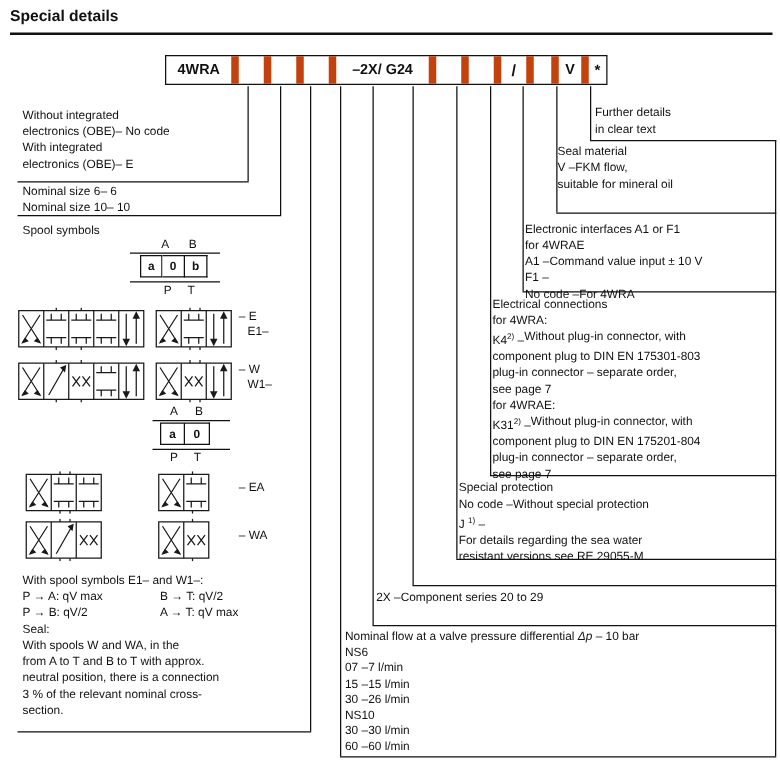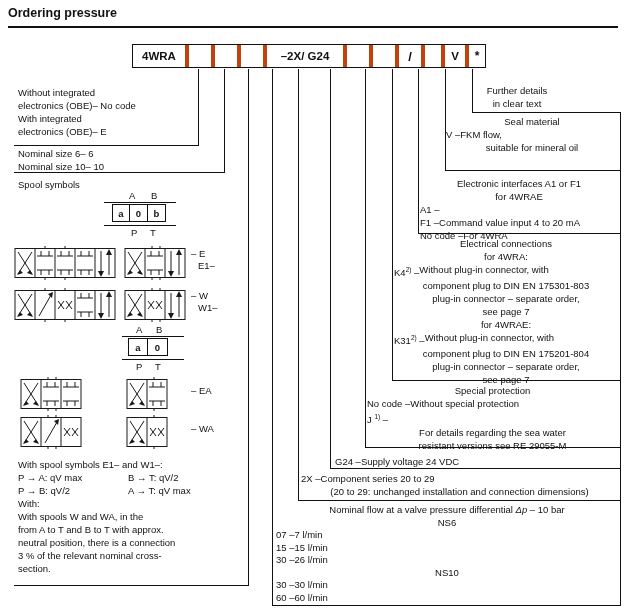--- a/index.html
+++ b/index.html
@@ -1,25 +1,25 @@
 <!DOCTYPE html>
 <html><head>
 <meta charset="utf-8">
 <style>
   html,body{margin:0;padding:0;background:#fff;}
   .page{position:relative;width:624px;height:613px;background:#fff;color:#111;
         font-family:"Liberation Sans",sans-serif;font-size:9.5px;overflow:hidden;}
   .abs{position:absolute;}
   .b{font-weight:normal;}
-  .tar{text-align:center;}
+  .tar{text-align:left;}
   .vl{position:absolute;width:1px;background:#111;}
   .hl{position:absolute;height:1px;background:#111;}
   .title{position:absolute;left:8px;top:6px;font-size:12.5px;font-weight:bold;}
   .coderow{position:absolute;left:132px;top:44px;display:inline-flex;border:1px solid #111;height:22px;}
-  .cc{border-left:4px solid #c2410c;display:flex;align-items:center;justify-content:center;
+  .cc{border-left:6px solid #c2410c;display:flex;align-items:center;justify-content:center;
       font-weight:bold;font-size:11.5px;box-sizing:border-box;}
   .cc:first-child{border-left:none;}
   .block{position:absolute;line-height:13px;}
   .row{display:flex;}
   sup{font-size:6.5px;}
   svg{position:absolute;}
   svg *{stroke:#1a1a1a;stroke-width:1;fill:none;}
   svg polygon{fill:#1a1a1a;stroke:none;}
   .pcell{border:1px solid #111;display:flex;align-items:center;justify-content:center;
          font-weight:bold;width:18px;height:18px;box-sizing:border-box;background:#fff;}
@@ -49,21 +49,21 @@
       <g id="sxx">
           <path d="M3 11L9 19M9 11L3 19M11 11L17 19M17 11L11 19"></path>
         </g>
       <g id="sd">
           <path d="M4 26L16 5"></path>
           <polygon points="13,4 18,2 17,8"></polygon>
         </g>
     </defs>
   </svg>
 
-  <div class="title">Ordering pressure</div>
+  <div class="title">Special details</div>
   <div class="hl" style="left:8px;top:26px;width:610px;height:2px;"></div>
 
   <div class="coderow">
     <div class="cc" style="width:52px">4WRA</div>
     <div class="cc" style="width:26px"></div>
     <div class="cc" style="width:26px"></div>
     <div class="cc" style="width:26px"></div>
     <div class="cc" style="width:80px">–2X/ G24</div>
     <div class="cc" style="width:26px"></div>
     <div class="cc" style="width:26px"></div>
@@ -218,21 +218,21 @@
   <div class="block" style="left:18px;top:458px;width:222px">
     <div>With spool symbols E1– and W1–:</div>
     <div style="display:flex">
         <span style="width:110px">P → A: qV max</span>
         <span>B → T: qV/2</span>
       </div>
     <div style="display:flex">
         <span style="width:110px">P → B: qV/2</span>
         <span>A → T: qV max</span>
       </div>
-    <div class="b">With:</div>
+    <div class="b">Seal:</div>
     <div>With spools W and WA, in the</div>
     <div>from A to T and B to T with approx.</div>
     <div>neutral position, there is a connection</div>
     <div>3 % of the relevant nominal cross-</div>
     <div>section.</div>
   </div>
 
   <div class="block tar" style="left:476px;top:84px;width:82px">
     <div>Further details</div>
     <div>in clear text</div>
@@ -245,24 +245,24 @@
         <span>FKM flow,</span>
       </div>
     <div class="tar">suitable for mineral oil</div>
   </div>
 
   <div class="block" style="left:420px;top:177px;width:198px">
     <div class="tar b">Electronic interfaces A1 or F1</div>
     <div class="tar b">for 4WRAE</div>
     <div class="row">
         <span class="b">A1 –</span>
+        <span>Command value input ± 10 V</span>
       </div>
     <div class="row">
         <span class="b">F1 –</span>
-        <span>Command value input 4 to 20 mA</span>
       </div>
     <div class="row">
         <span class="b">No code –</span>
         <span>For 4WRA</span>
       </div>
   </div>
 
   <div class="block" style="left:394px;top:237px;width:224px">
     <div class="tar b">Electrical connections</div>
     <div class="tar b">for 4WRA:</div>
@@ -289,31 +289,26 @@
         <span class="b">No code –</span>
         <span>Without special protection</span>
       </div>
     <div class="row">
       <span class="b"><span>J</span> <sup>1)</sup> <span>–</span></span>
     </div>
     <div class="tar b">For details regarding the sea water</div>
     <div class="tar b">resistant versions see RE 29055-M</div>
   </div>
 
-  <div class="block row" style="left:335px;top:455px;width:283px">
-    <span class="b">G24 –</span>
-    <span>Supply voltage 24 VDC</span>
-  </div>
 
   <div class="block" style="left:301px;top:472px;width:317px">
     <div class="row">
         <span class="b">2X –</span>
         <span>Component series 20 to 29</span>
       </div>
-    <div class="tar">(20 to 29: unchanged installation and connection dimensions)</div>
   </div>
 
   <div class="block flowblk" style="left:276px;top:504px;width:342px">
     <div class="tar"><span class="b">Nominal flow</span><span> at a valve pressure differential </span><i>Δp</i><span> – 10 bar</span></div>
     <div class="tar b">NS6</div>
     <div class="row">
         <span class="b">07 –</span>
         <span>7 l/min</span>
       </div>
     <div class="row">

